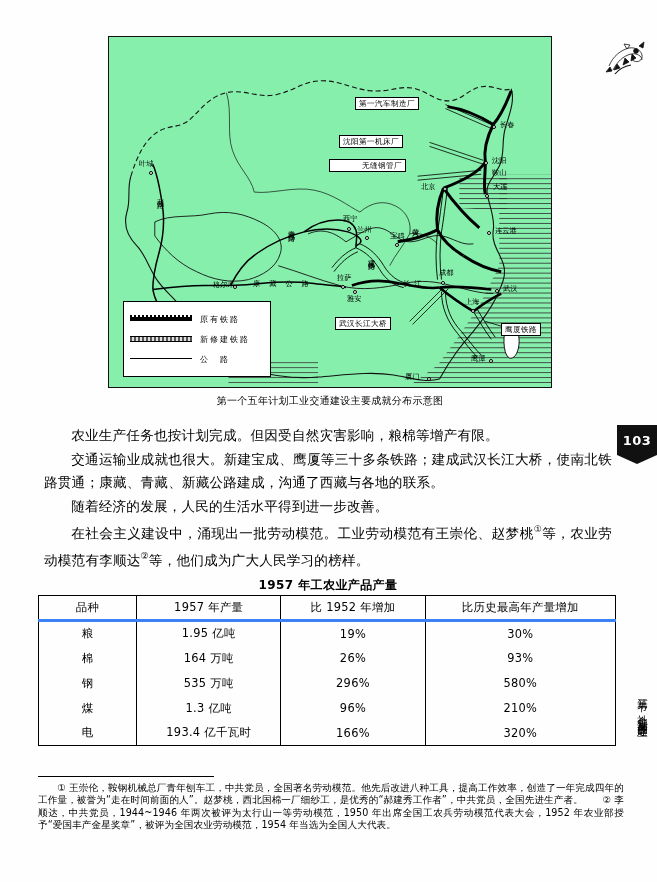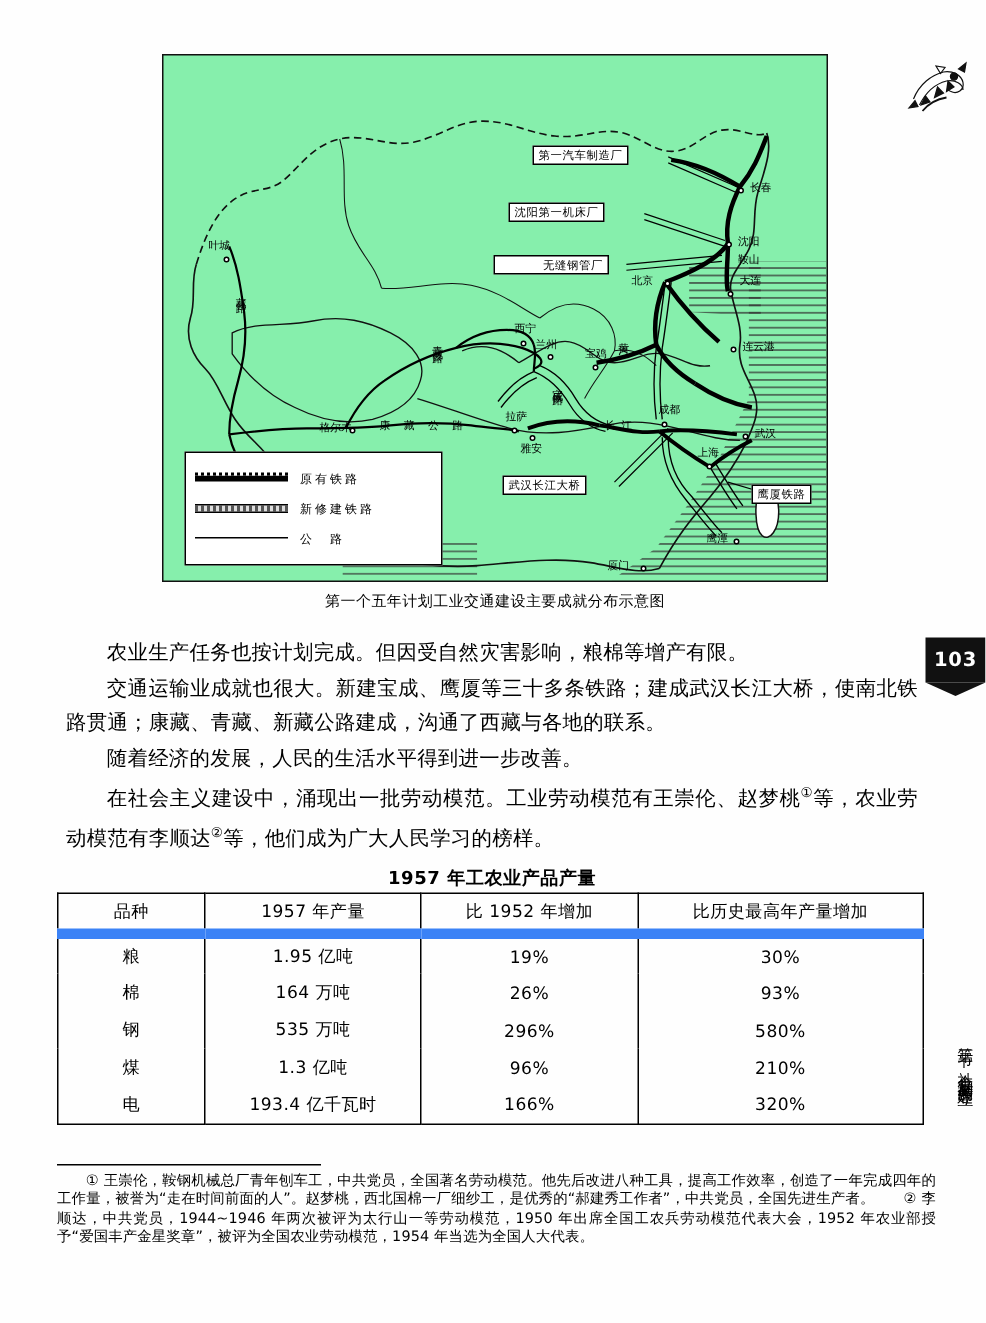--- a/index.html
+++ b/index.html
@@ -67,21 +67,21 @@
     border: 1px solid #000;
     border-radius: 50%;
     background: #fff;
   }
 
   
   .legend {
     position: absolute;
     left: 14px;
     bottom: 10px;
-    width: 172px;
+    width: 148px;
     height: 76px;
     border: 1.2px solid #000;
     background: #fff;
     padding: 7px 6px;
   }
   .legend-row {
     display: flex;
     align-items: center;
     height: 20px;
   }
@@ -152,21 +152,21 @@
   }
   table.stats th, table.stats td {
     border-left: 1px solid #000;
     border-right: 1px solid #000;
     text-align: center;
     padding: 4px 2px;
     font-weight: normal;
     letter-spacing: 0.3px;
     height: 25px;
   }
-  table.stats thead th { border-bottom: 7px solid #3b82f6; }
+  table.stats thead th { border-bottom: 3px solid #3b82f6; }
   table.stats tr:first-child th { border-top: 1.4px solid #000; }
   table.stats tr:last-child td { border-bottom: 1.4px solid #000; }
   table.stats th:first-child, table.stats td:first-child { border-left: 1.4px solid #000; }
   table.stats th:last-child, table.stats td:last-child { border-right: 1.4px solid #000; }
 
   
   .footnote-rule {
     position: absolute;
     left: 38px;
     top: 776px;
@@ -366,21 +366,21 @@
           <path d="M310 140 L374 134"></path>
             <path d="M310 144 L374 138"></path>
           <path d="M302 286 L338 250"></path>
             <path d="M305 289 L341 253"></path>
           <path d="M398 292 L378 286"></path>
         </g>
       </svg>
 
       <div class="callout" style="left:246px; top:60px;">第一汽车制造厂</div>
       <div class="callout" style="left:230px; top:98px;">沈阳第一机床厂</div>
-      <div class="callout" style="left:220px; top:133px;padding-left:32px;">无缝钢管厂</div>
+      <div class="callout" style="left:220px; top:122px;padding-left:32px;">无缝钢管厂</div>
       <div class="callout" style="left:226px; top:280px;">武汉长江大桥</div>
       <div class="callout" style="left:392px; top:286px;">鹰厦铁路</div>
 
       <div class="city-dot" style="left:40px; top:134px;"></div>
       <div class="map-label" style="left:30px; top:124px;">叶城</div>
 
       <div class="city-dot" style="left:383px; top:88px;"></div>
       <div class="map-label" style="left:391px; top:85px;">长春</div>
 
       <div class="city-dot" style="left:375px; top:124px;"></div>

